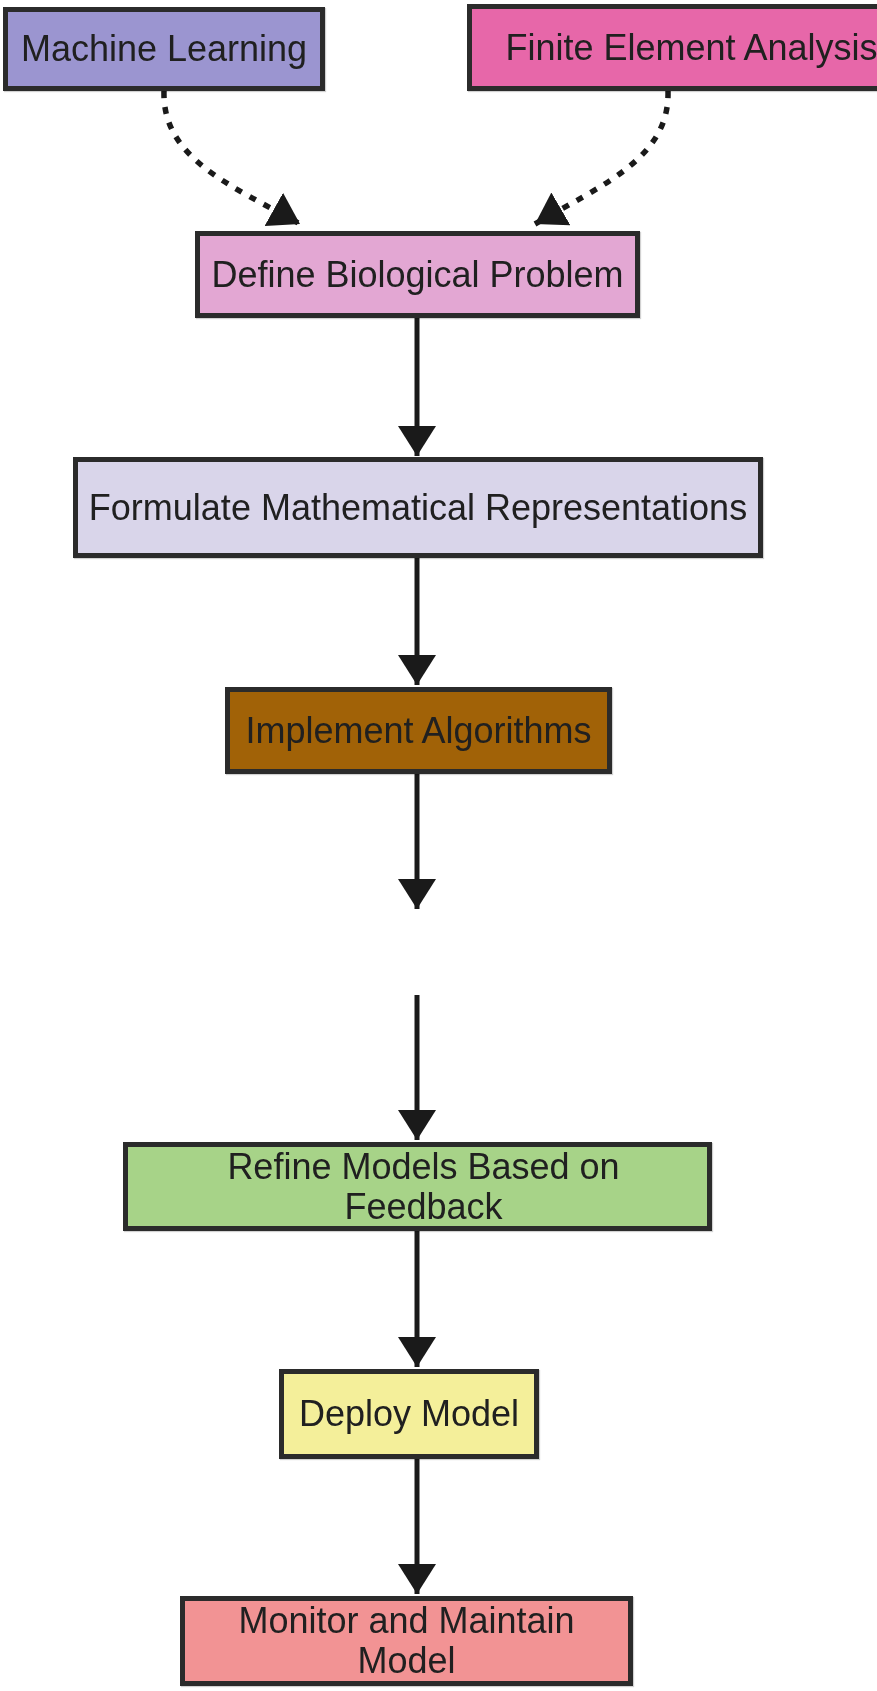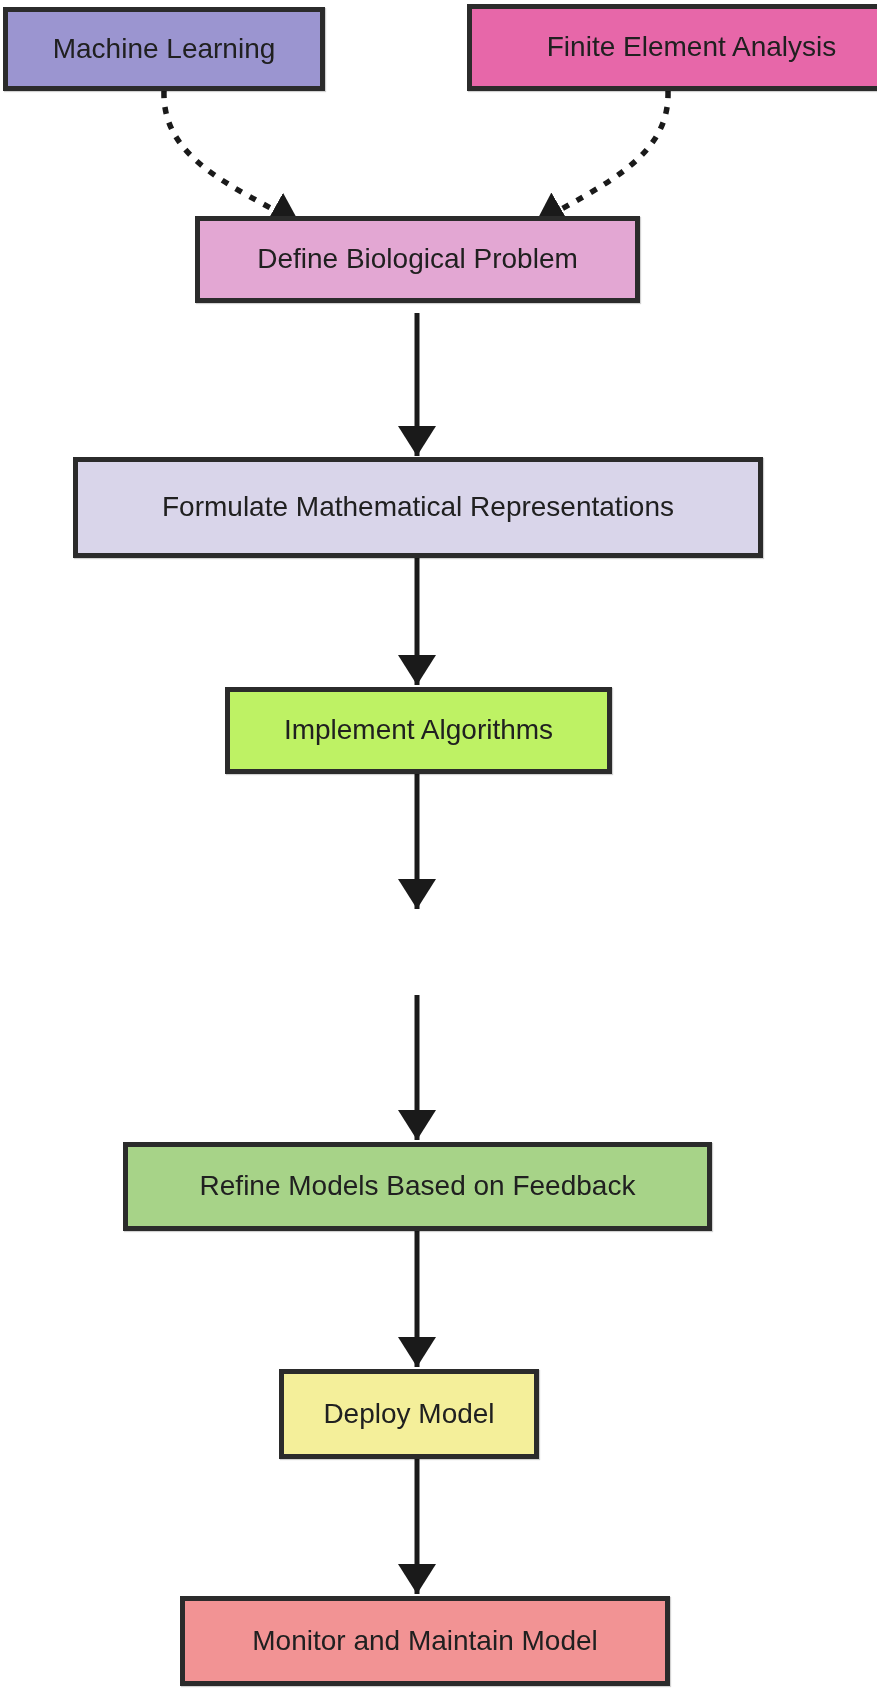--- a/index.html
+++ b/index.html
@@ -13,36 +13,36 @@
   .arrows{position:absolute;left:0;top:0;width:877px;height:1691px;}
   .arrows .flow{stroke:var(--arrow-color,#1a1a1a);stroke-width:5;fill:none;}
   .arrows .flow.dashed{stroke-width:5.5;stroke-dasharray:7 9;}
   .arrows marker path{fill:var(--arrow-color,#1a1a1a);}
   .node{
     position:absolute;
     box-sizing:border-box;
     border:5px solid var(--border-color,#2b2b2b);
     display:flex;align-items:center;justify-content:center;
     text-align:center;
-    font-size:28px;
+    font-size:36px;
     color:var(--text-color,#202020);
     line-height:1.1;
     padding:0 8px;
     box-shadow:1px 1px 1px rgba(0,0,0,0.18);
   }
   
   .n0{left:3px;  top:7px;    width:322px;height:84px;}
   .n1{left:467px;top:4px;   width:449px;height:87px;text-align:center;}
-  .n2{left:195px;top:216px; width:445px;height:87px;}
+  .n2{left:195px;top:231px; width:445px;height:87px;}
   .n3{left:73px; top:457px; width:690px;height:101px;}
   .n4{left:225px;top:687px; width:387px;height:87px;}
   .n5{left:63px; top:911px; width:709px;height:87px;}
   .n6{left:123px;top:1142px;width:589px;height:89px;}
   .n7{left:279px;top:1369px;width:260px;height:90px;}
-  .n8{left:180px;top:1596px;width:490px;height:90px;}
+  .n8{left:180px;top:1596px;width:453px;height:90px;}
 </style>
 </head>
 <body>
 
 <div class="canvas">
 
   <svg class="arrows" viewBox="0 0 877 1691" xmlns="http://www.w3.org/2000/svg">
     <defs>
       <marker id="ah" markerUnits="userSpaceOnUse" markerWidth="36" markerHeight="38" refX="30" refY="19" orient="auto">
         <path d="M0,0 L30,19 L0,38 Z"></path>
@@ -69,26 +69,26 @@
   </div>
 
   <div class="node n2" style="background-color: rgb(227, 167, 211);">
     <span>Define Biological Problem</span>
   </div>
 
   <div class="node n3" style="background-color: rgb(217, 213, 234);">
     <span>Formulate Mathematical Representations</span>
   </div>
 
-  <div class="node n4" style="background-color: #bef264;">
+  <div class="node n4" style="background-color: #a16207;">
     <span>Implement Algorithms</span>
   </div>
 
 
-  <div class="node n6" style="background-color: rgb(167, 211, 136);">
+  <div class="node n6" style="background-color: rgb(167, 211, 136); padding-left: 20px;">
     <span>Refine Models Based on Feedback</span>
   </div>
 
   <div class="node n7" style="background-color: rgb(244, 239, 154);">
     <span>Deploy Model</span>
   </div>
 
   <div class="node n8" style="background-color: rgb(242, 147, 148);">
     <span>Monitor and Maintain Model</span>
   </div>

